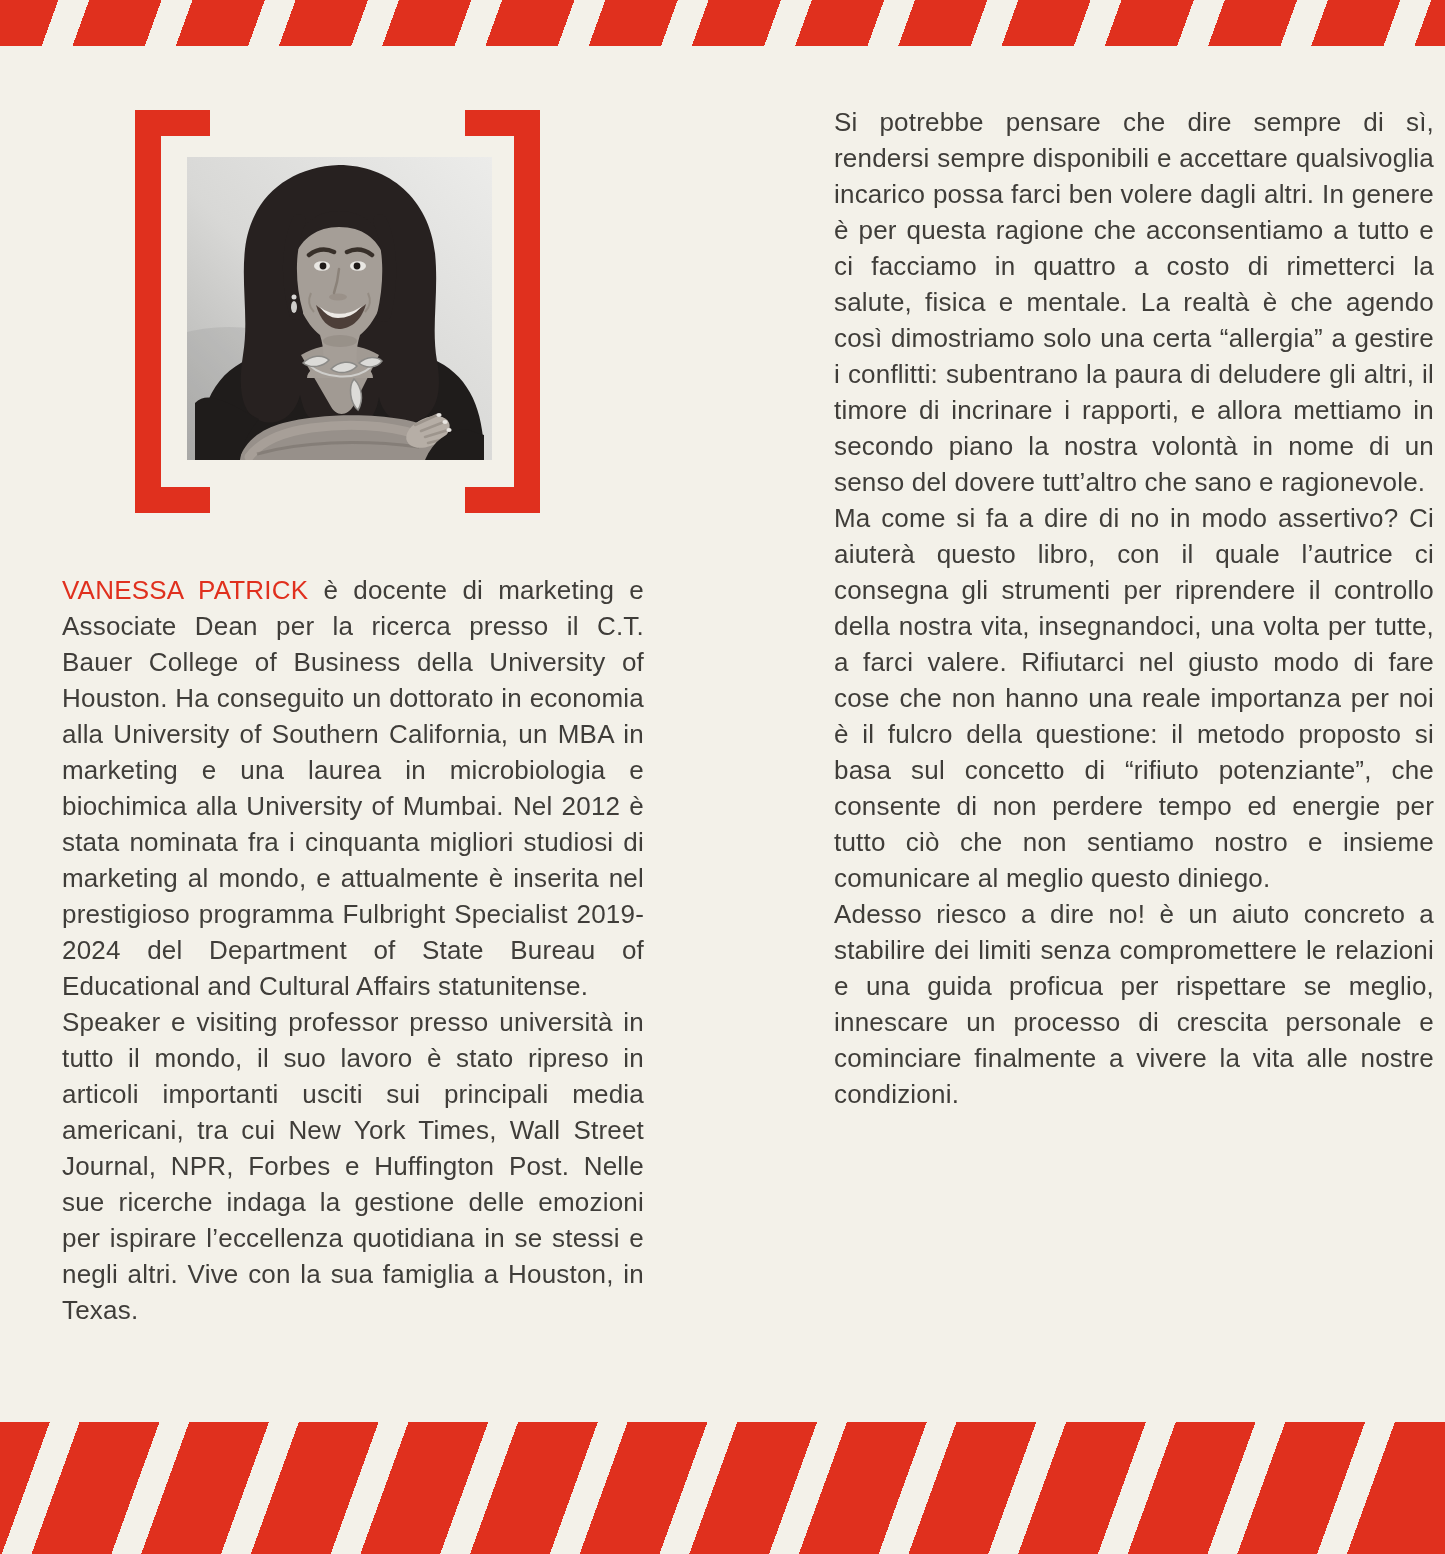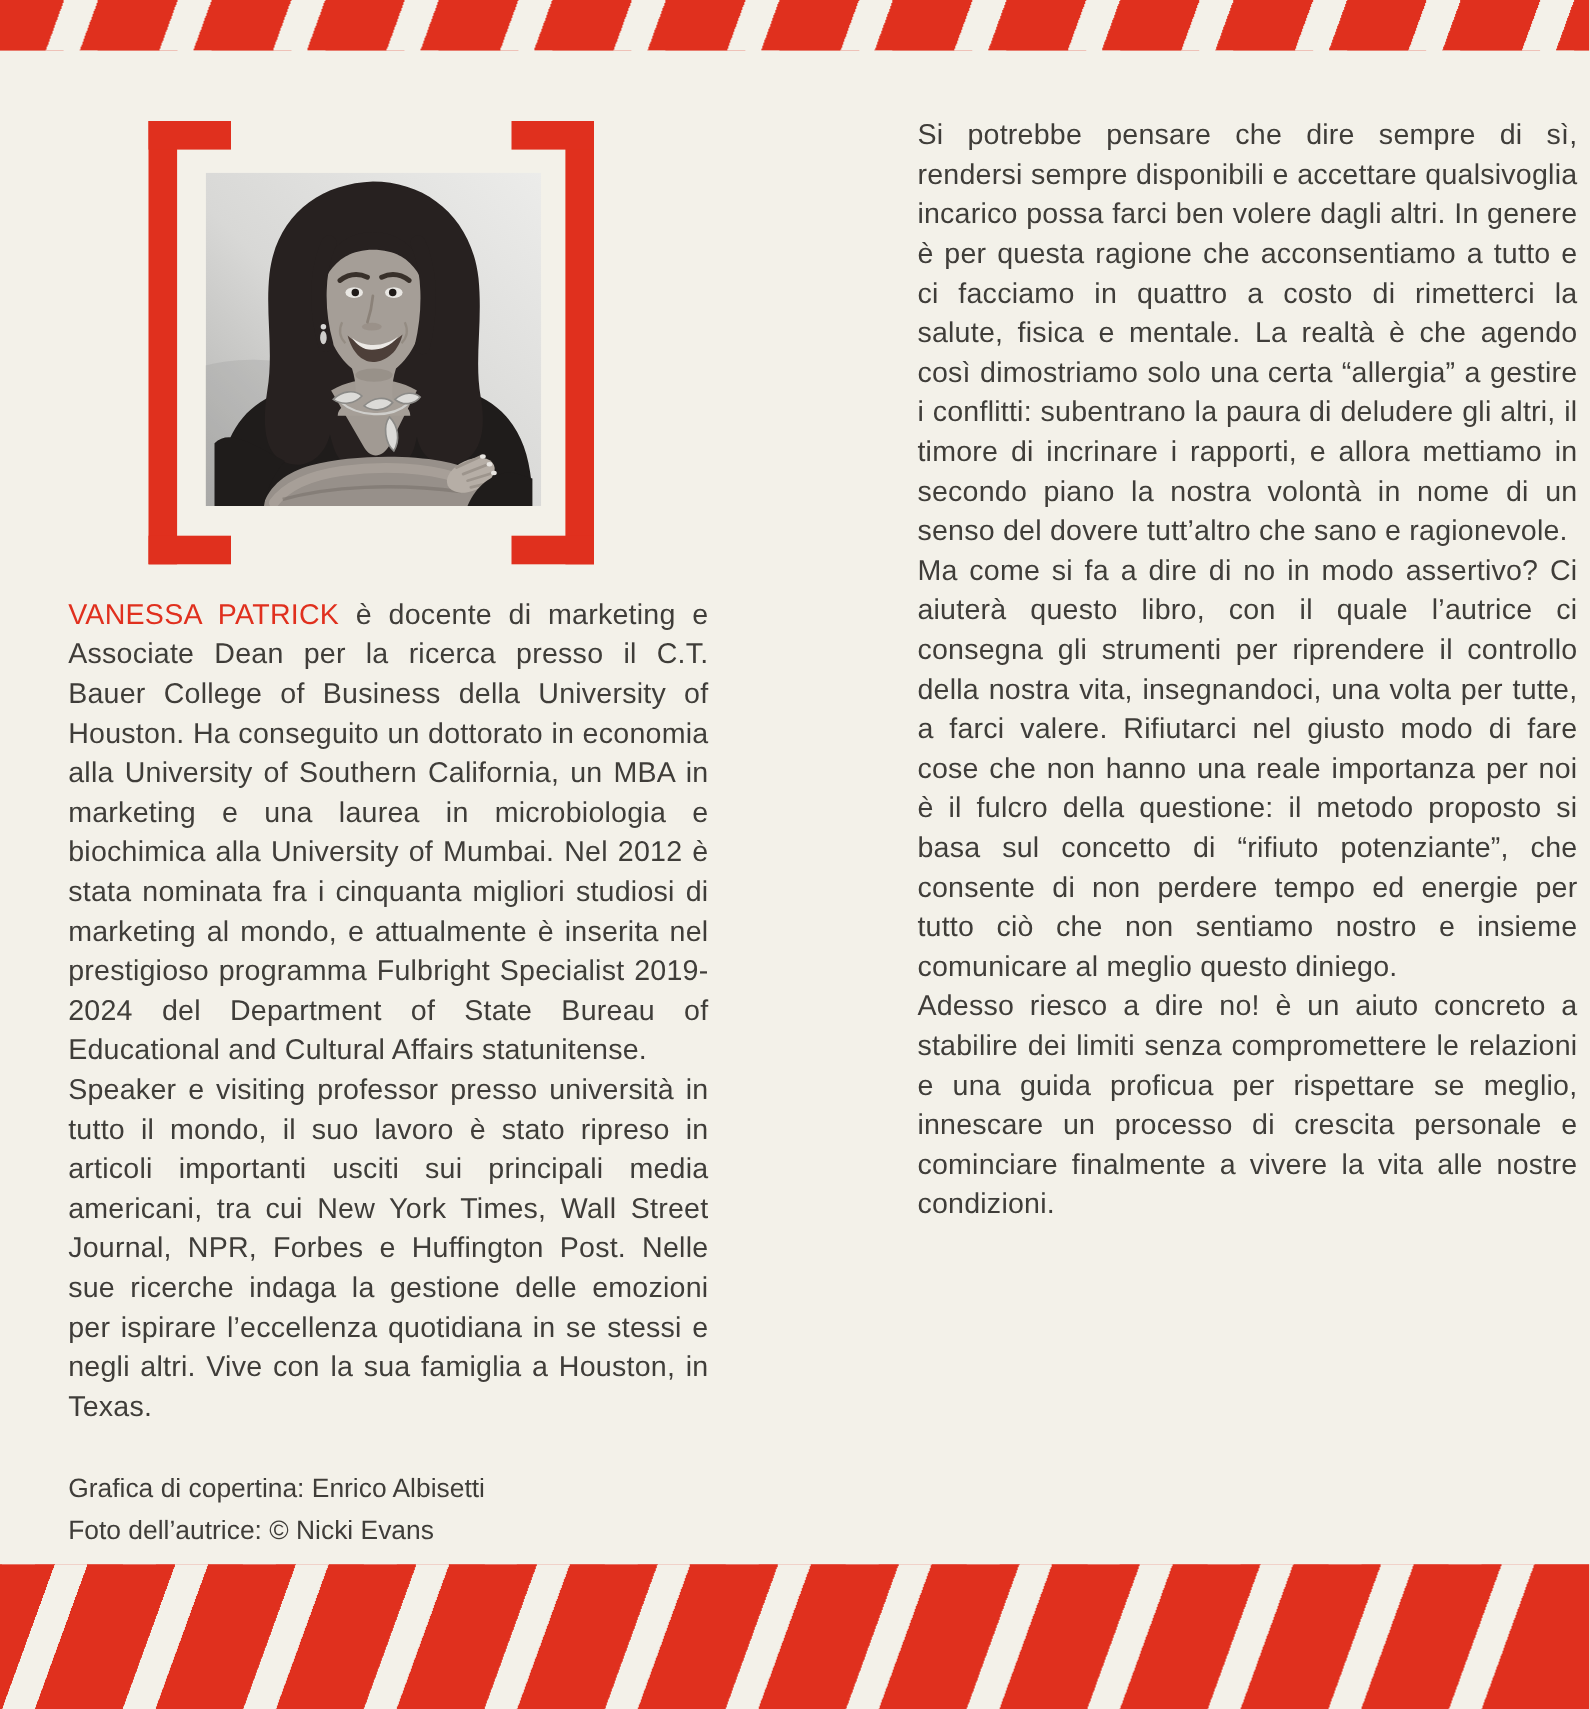--- a/index.html
+++ b/index.html
@@ -32,21 +32,21 @@
   .bracket-left::before{top:0;left:-26px;}
   .bracket-left::after{bottom:0;left:-26px;}
   .bracket-right{left:465px;border-right:26px solid var(--red);}
   .bracket-right::before{top:0;left:0;}
   .bracket-right::after{bottom:0;left:0;}
   
   .photo{position:absolute;left:187px;top:157px;width:305px;height:303px;}
   .photo svg{display:block;}
   
   .col{position:absolute;}
-  .col-left{left:62px;top:540px;width:582px;}
+  .col-left{left:62px;top:572px;width:582px;}
   .col-right{left:786px;top:104px;width:600px;margin-left:48px;}
   .para{
     margin:0;text-align:justify;font-size:26px;line-height:36px;
     letter-spacing:.2px;hyphens:auto;-webkit-hyphens:auto;
   }
   .seg-name{color:var(--red);}
   .seg-italic{}
   .credits{position:absolute;left:62px;top:1335px;font-size:24px;line-height:38px;}
 </style>
 </head>
@@ -128,19 +128,15 @@
       <p class="para"><span class="seg-name">VANESSA PATRICK</span><span> è docente di marketing e Associate Dean per la ricerca presso il C.T. Bauer College of Business della University of Houston. Ha conseguito un dottorato in economia alla University of Southern California, un MBA in marketing e una laurea in microbiologia e biochimica alla University of Mumbai. Nel 2012 è stata nominata fra i cinquanta migliori studiosi di marketing al mondo, e attualmente è inserita nel prestigioso programma Fulbright Specialist 2019-2024 del Department of State Bureau of Educational and Cultural Affairs statunitense.</span></p>
       <p class="para"><span>Speaker e visiting professor presso università in tutto il mondo, il suo lavoro è stato ripreso in articoli importanti usciti sui principali media americani, tra cui </span><span class="seg-italic">New York Times, Wall Street Journal, NPR, Forbes</span><span> e </span><span class="seg-italic">Huffington Post</span><span>. Nelle sue ricerche indaga la gestione delle emozioni per ispirare l’eccellenza quotidiana in se stessi e negli altri. Vive con la sua famiglia a Houston, in Texas.</span></p>
     </div>
 
   <div class="col col-right" lang="it">
       <p class="para"><span>Si potrebbe pensare che dire sempre di sì, rendersi sempre disponibili e accettare qualsivoglia incarico possa farci ben volere dagli altri. In genere è per questa ragione che acconsentiamo a tutto e ci facciamo in quattro a costo di rimetterci la salute, fisica e mentale. La realtà è che agendo così dimostriamo solo una certa “allergia” a gestire i conflitti: subentrano la paura di deludere gli altri, il timore di incrinare i rapporti, e allora mettiamo in secondo piano la nostra volontà in nome di un senso del dovere tutt’altro che sano e ragionevole.</span></p>
       <p class="para"><span>Ma come si fa a dire di no in modo assertivo? Ci aiuterà questo libro, con il quale l’autrice ci consegna gli strumenti per riprendere il controllo della nostra vita, insegnandoci, una volta per tutte, a farci valere. Rifiutarci nel giusto modo di fare cose che non hanno una reale importanza per noi è il fulcro della questione: il metodo proposto si basa sul concetto di “rifiuto potenziante”, che consente di non perdere tempo ed energie per tutto ciò che non sentiamo nostro e insieme comunicare al meglio questo diniego.</span></p>
       <p class="para"><span class="seg-italic">Adesso riesco a dire no!</span><span> è un aiuto concreto a stabilire dei limiti senza compromettere le relazioni e una guida proficua per rispettare se meglio, innescare un processo di crescita personale e cominciare finalmente a vivere la vita alle nostre condizioni.</span></p>
     </div>
 
-  <div class="credits">
-    <div>Grafica di copertina: Enrico Albisetti</div>
-    <div>Foto dell’autrice: © Nicki Evans</div>
-  </div>
 
   <div class="stripes stripes-bottom"></div>
 </div>
 
 </body></html>

